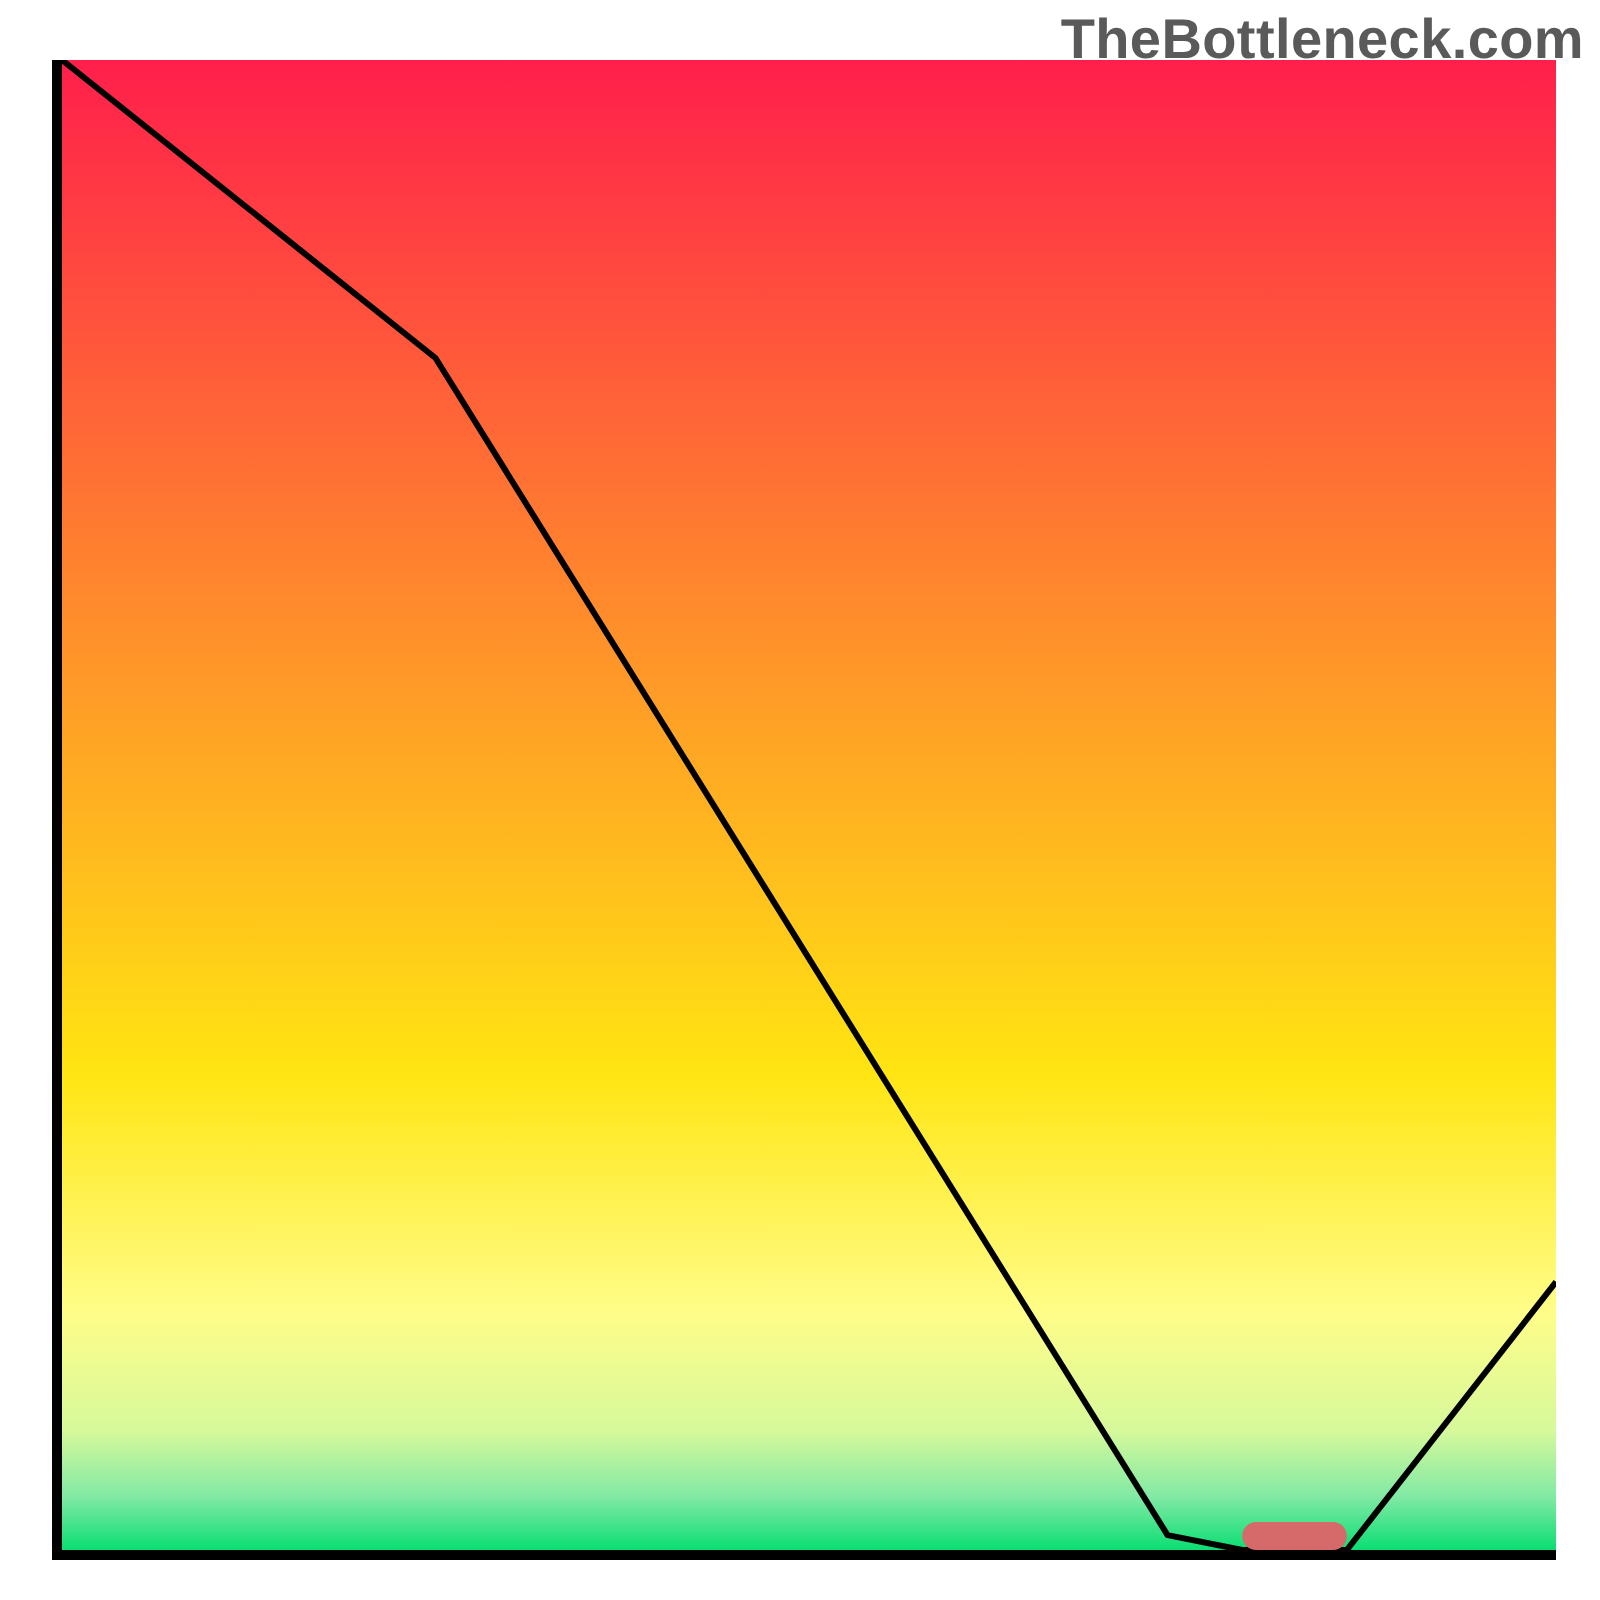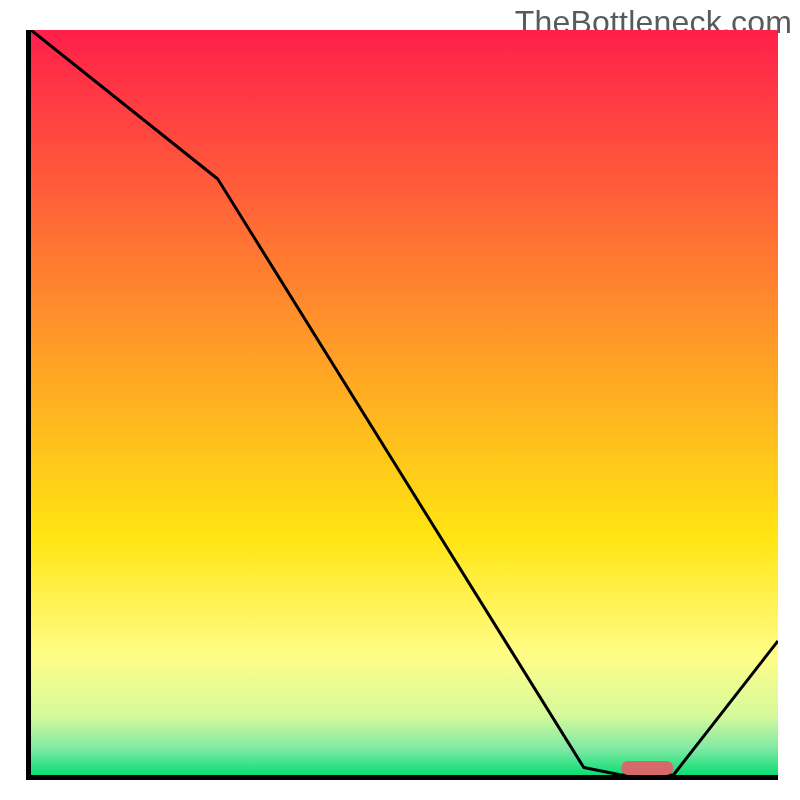--- a/index.html
+++ b/index.html
@@ -13,22 +13,22 @@
   }
   .frame {
     position: relative;
     width: 800px;
     height: 800px;
   }
   .watermark {
     position: absolute;
     top: 4px;
     right: 8px;
-    font-size: 32px;
-    font-weight: 400;
+    font-size: 28px;
+    font-weight: 700;
     color: #5a5a5a;
     letter-spacing: 0.2px;
   }
   .plot {
     position: absolute;
     left: 26px;
     top: 30px;
     width: 752px;
     height: 750px;
   }

